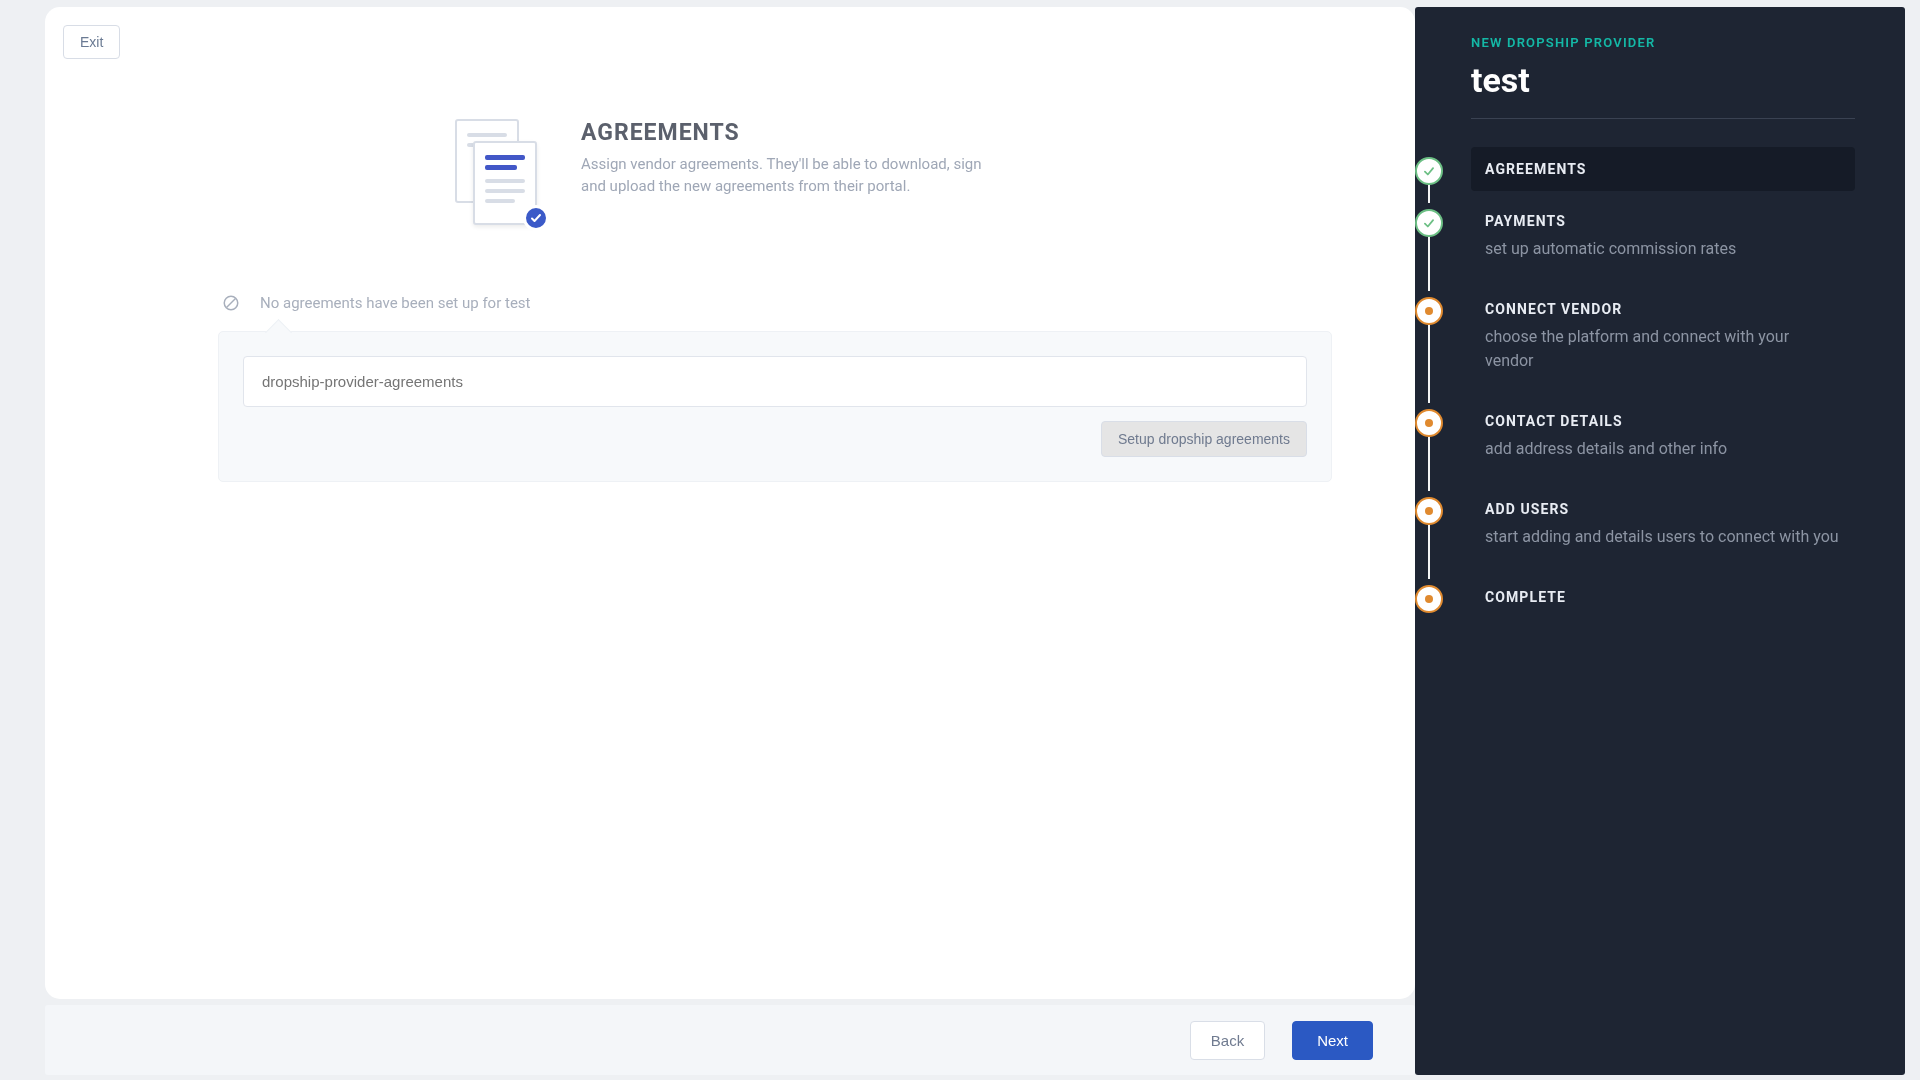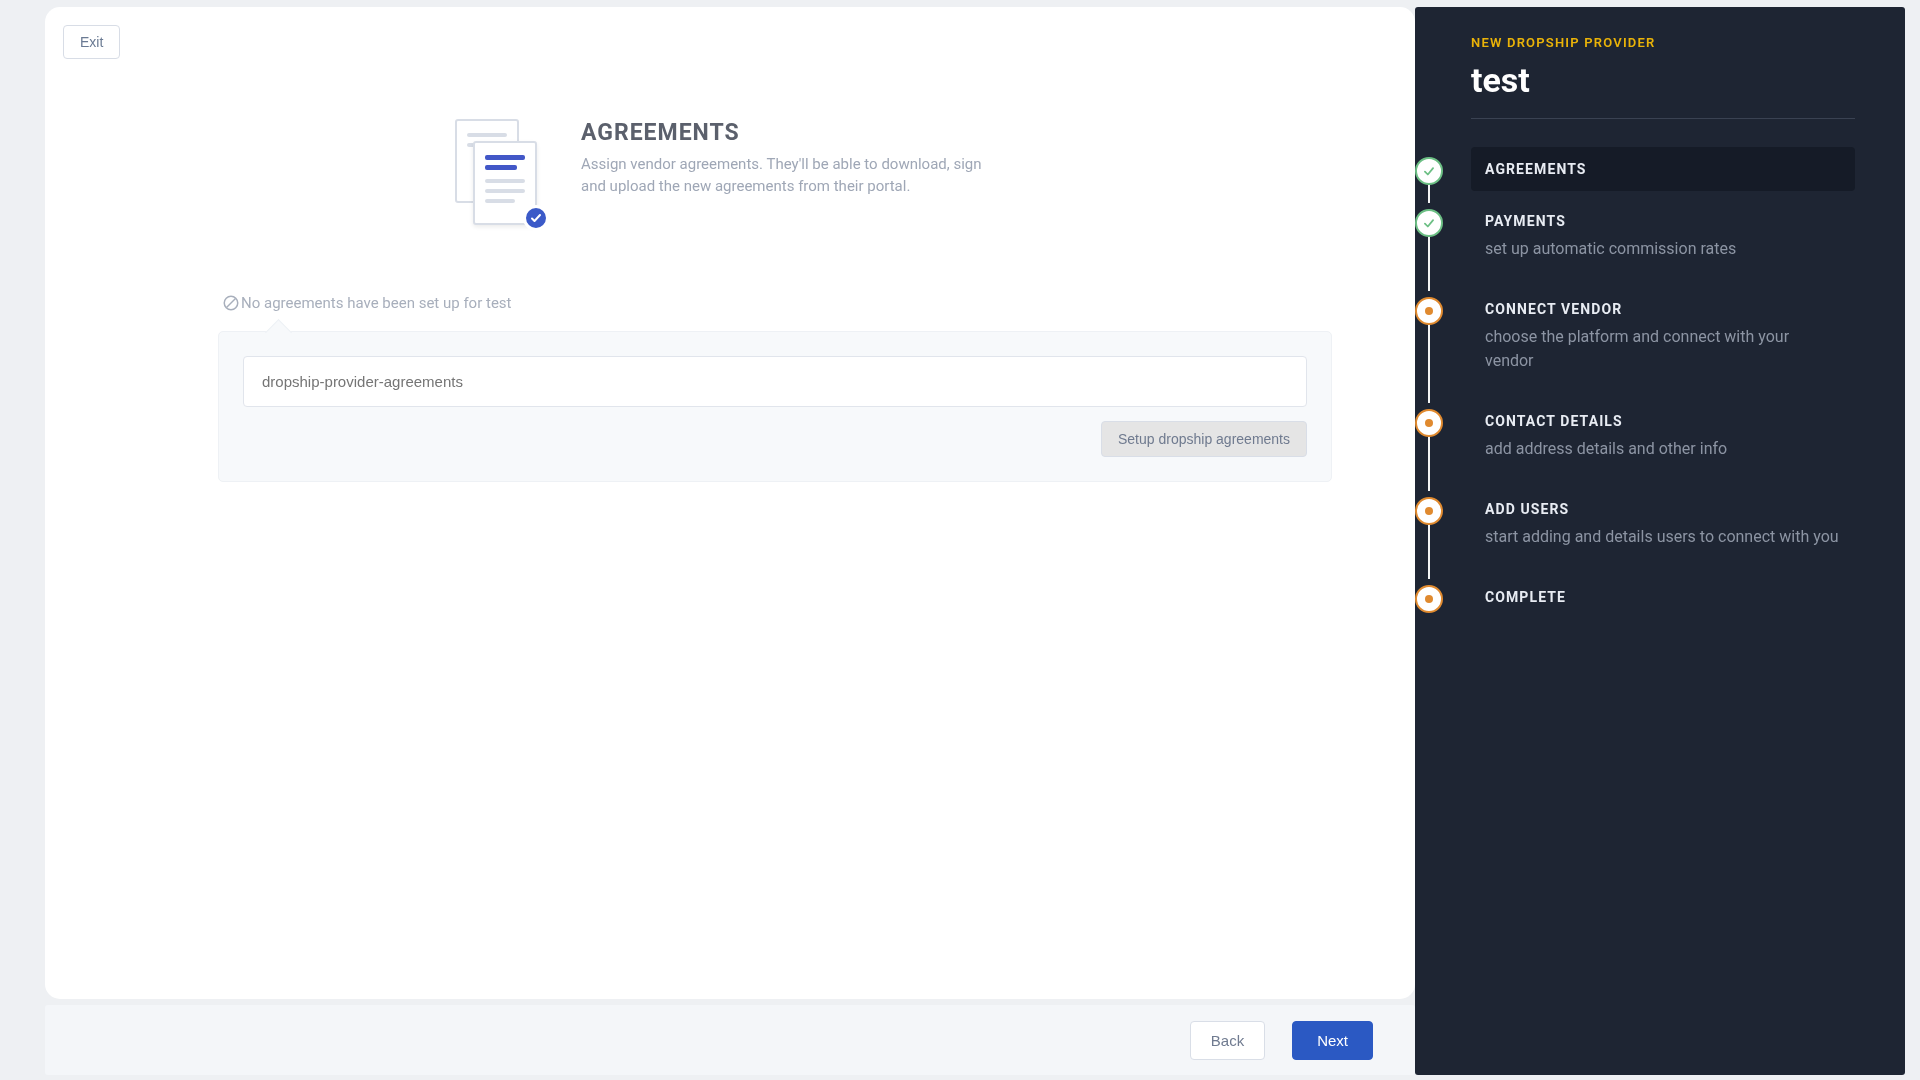--- a/index.html
+++ b/index.html
@@ -109,21 +109,21 @@
     max-width: 420px;
   }
 
   
   .empty-line {
     position: absolute;
     left: 177px;
     top: 287px;
     display: flex;
     align-items: center;
-    gap: 1px;
+    gap: 20px;
     color: #a8afbc;
     font-size: 15px;
   }
   .empty-line .slash-icon {
     width: 18px; height: 18px;
     display: inline-flex;
     align-items: center;
     justify-content: center;
   }
 
@@ -217,21 +217,21 @@
     width: 490px;
     height: 1068px;
     background: #1e2533;
     border-radius: 3px;
     color: #fff;
     padding: 28px 50px 28px 56px;
   }
   .sidebar .eyebrow {
     font-size: 13px;
     letter-spacing: 1.2px;
-    color: #eab308;
+    color: #14b8a6;
     font-weight: 600;
     margin-bottom: 10px;
   }
   .sidebar .title {
     font-size: 34px;
     font-weight: 700;
     color: #fff;
     margin-bottom: 18px;
   }
   .sidebar hr {

